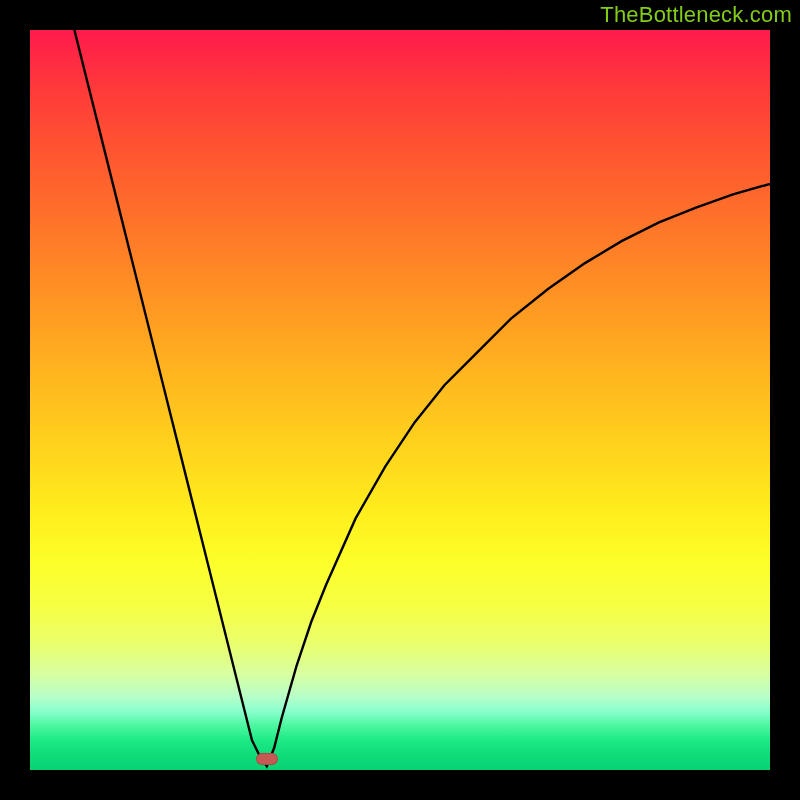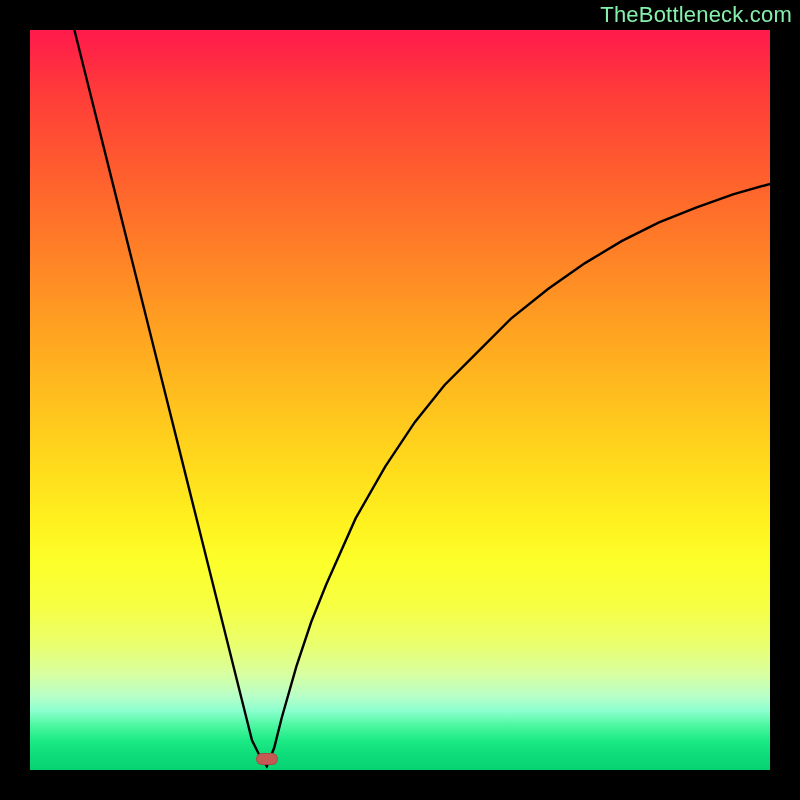--- a/index.html
+++ b/index.html
@@ -46,21 +46,21 @@
     position: absolute;
     left: 0;
     top: 0;
     width: 740px;
     height: 740px;
   }
   .watermark {
     position: absolute;
     top: 2px;
     right: 8px;
-    color: #86efac;
+    color: #84cc16;
     font-size: 22px;
     font-weight: 500;
     letter-spacing: 0.2px;
     user-select: none;
   }
   .marker {
     position: absolute;
     width: 22px;
     height: 12px;
     border-radius: 6px;

